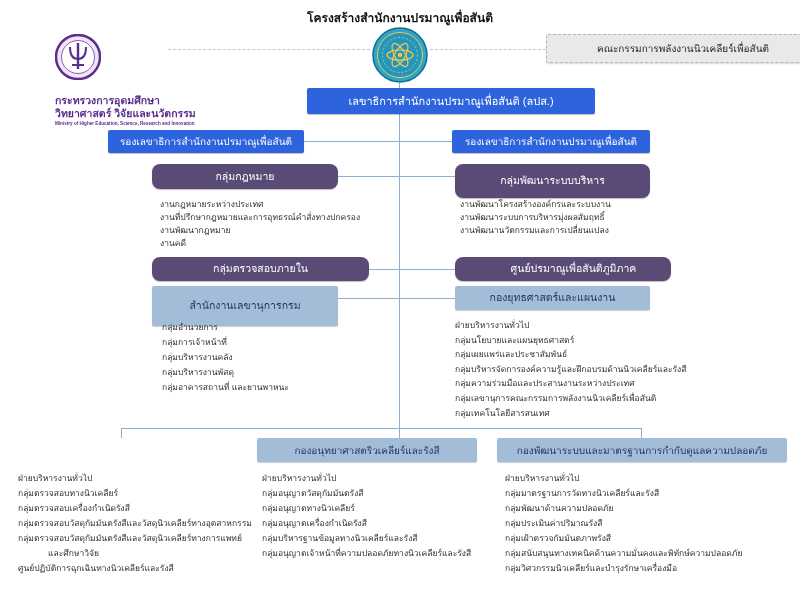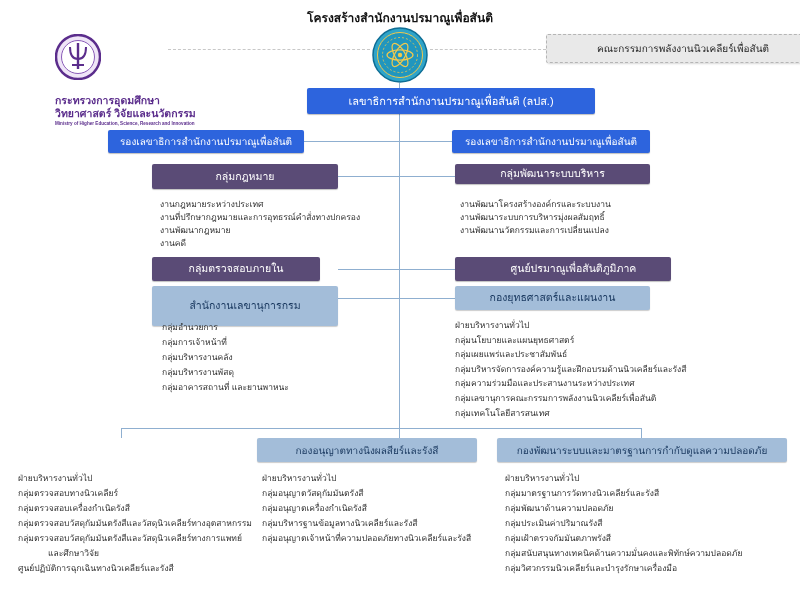--- a/index.html
+++ b/index.html
@@ -15,21 +15,21 @@
   
   .hline{position:absolute;height:1px;background:var(--line,#8fafd0);}
   .vline{position:absolute;width:1px;background:var(--line,#8fafd0);}
   .dline{position:absolute;height:0;border-top:1px dashed var(--dashed-line,#c8c8c8);}
   
   .obox{
     position:absolute;display:flex;align-items:center;justify-content:center;
     text-align:center;border-radius:2px;line-height:1.1;
   }
   .blue{background:var(--blue,#2d64dd);color:#fff;box-shadow:0 1px 1px rgba(0,0,0,.25);}
-  .purple{background:var(--purple,#5a4b76);color:#fff;box-shadow:0 1px 1px rgba(0,0,0,.25);}
+  .purple{background:var(--purple,#5a4b76);color:#fff;box-shadow:0 1px 1px rgba(0,0,0,.25);border-radius:8px;}
   .lblue{background:var(--lightblue,#a3bdd9);color:var(--lightblue-text,#17365d);box-shadow:0 1px 1px rgba(0,0,0,.2);}
   .gray{
     background:var(--commission-bg,#e9e9e9);color:#222;
     border:1px dashed #b5b5b5;box-shadow:1px 1px 2px rgba(0,0,0,.15);padding-left:12px;
   }
   .fs11{font-size:11px;} .fs105{font-size:10.5px;} .fs10{font-size:10px;}
   
   .olist{position:absolute;font-size:8.5px;color:var(--text,#2b2b2b);}
   .olist .org-item{line-height:15px;white-space:nowrap;}
   .olist.tight .org-item{line-height:13px;}
@@ -99,32 +99,32 @@
   <div class="hline" style="left:338px;top:298px;width:117px;"></div>
 
   <div class="obox purple fs105" style="left:152px;top:164px;width:186px;height:25px;">กลุ่มกฎหมาย</div>
   <div class="olist tight" style="left:160px;top:198px;">
       <div class="org-item">งานกฎหมายระหว่างประเทศ</div>
       <div class="org-item">งานที่ปรึกษากฎหมายและการอุทธรณ์คำสั่งทางปกครอง</div>
       <div class="org-item">งานพัฒนากฎหมาย</div>
       <div class="org-item">งานคดี</div>
     </div>
 
-  <div class="obox purple fs105" style="left:152px;top:257px;width:168px;height:24px;">กลุ่มตรวจสอบภายใน</div>
+  <div class="obox purple fs105" style="left:152px;top:257px;width:217px;height:24px;">กลุ่มตรวจสอบภายใน</div>
 
   <div class="obox lblue fs105" style="left:152px;top:286px;width:186px;height:40px;">สำนักงานเลขานุการกรม</div>
   <div class="olist" style="left:162px;top:320px;">
       <div class="org-item">กลุ่มอำนวยการ</div>
       <div class="org-item">กลุ่มการเจ้าหน้าที่</div>
       <div class="org-item">กลุ่มบริหารงานคลัง</div>
       <div class="org-item">กลุ่มบริหารงานพัสดุ</div>
       <div class="org-item">กลุ่มอาคารสถานที่ และยานพาหนะ</div>
     </div>
 
-  <div class="obox purple fs105" style="left:455px;top:164px;width:195px;height:20px;">กลุ่มพัฒนาระบบบริหาร</div>
+  <div class="obox purple fs105" style="left:455px;top:164px;width:195px;height:34px;">กลุ่มพัฒนาระบบบริหาร</div>
   <div class="olist tight" style="left:460px;top:198px;">
       <div class="org-item">งานพัฒนาโครงสร้างองค์กรและระบบงาน</div>
       <div class="org-item">งานพัฒนาระบบการบริหารมุ่งผลสัมฤทธิ์</div>
       <div class="org-item">งานพัฒนานวัตกรรมและการเปลี่ยนแปลง</div>
     </div>
 
   <div class="obox purple fs105" style="left:455px;top:257px;width:195px;height:24px;padding-left:21px;">ศูนย์ปรมาณูเพื่อสันติภูมิภาค</div>
 
   <div class="obox lblue fs105" style="left:455px;top:286px;width:195px;height:24px;">กองยุทธศาสตร์และแผนงาน</div>
   <div class="olist mid" style="left:455px;top:318px;">
@@ -144,24 +144,25 @@
   <div class="olist" style="left:18px;top:471px;">
       <div class="org-item">ฝ่ายบริหารงานทั่วไป</div>
       <div class="org-item">กลุ่มตรวจสอบทางนิวเคลียร์</div>
       <div class="org-item">กลุ่มตรวจสอบเครื่องกำเนิดรังสี</div>
       <div class="org-item">กลุ่มตรวจสอบวัสดุกัมมันตรังสีและวัสดุนิวเคลียร์ทางอุตสาหกรรม</div>
       <div class="org-item">กลุ่มตรวจสอบวัสดุกัมมันตรังสีและวัสดุนิวเคลียร์ทางการแพทย์</div>
       <div class="org-item indent">และศึกษาวิจัย</div>
       <div class="org-item">ศูนย์ปฏิบัติการฉุกเฉินทางนิวเคลียร์และรังสี</div>
     </div>
 
-  <div class="obox lblue fs10" style="left:257px;top:438px;width:220px;height:24px;">กองอนุญาตทางนิงผลสียร์และรังสี</div>
+  <div class="obox lblue fs10" style="left:257px;top:438px;width:220px;height:24px;">กองอนุทยาศาสตริวเคลียร์และรังสี</div>
   <div class="olist" style="left:262px;top:471px;">
       <div class="org-item">ฝ่ายบริหารงานทั่วไป</div>
       <div class="org-item">กลุ่มอนุญาตวัสดุกัมมันตรังสี</div>
+      <div class="org-item">กลุ่มอนุญาตทางนิวเคลียร์</div>
       <div class="org-item">กลุ่มอนุญาตเครื่องกำเนิดรังสี</div>
       <div class="org-item">กลุ่มบริหารฐานข้อมูลทางนิวเคลียร์และรังสี</div>
       <div class="org-item">กลุ่มอนุญาตเจ้าหน้าที่ความปลอดภัยทางนิวเคลียร์และรังสี</div>
     </div>
 
   <div class="obox lblue fs10" style="left:497px;top:438px;width:290px;height:24px;">กองพัฒนาระบบและมาตรฐานการกำกับดูแลความปลอดภัย</div>
   <div class="olist" style="left:505px;top:471px;">
       <div class="org-item">ฝ่ายบริหารงานทั่วไป</div>
       <div class="org-item">กลุ่มมาตรฐานการวัดทางนิวเคลียร์และรังสี</div>
       <div class="org-item">กลุ่มพัฒนาด้านความปลอดภัย</div>

